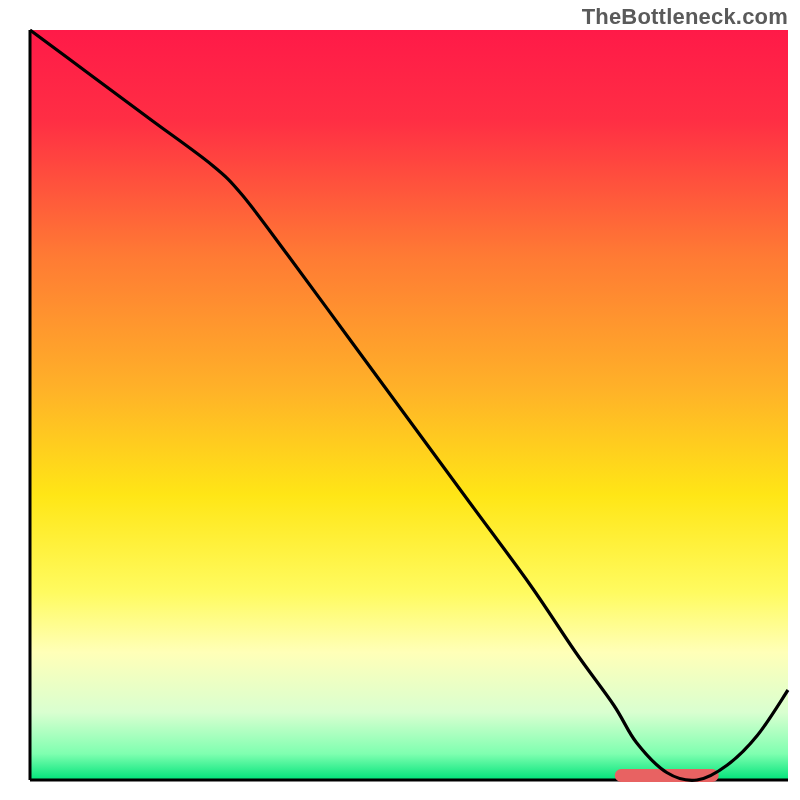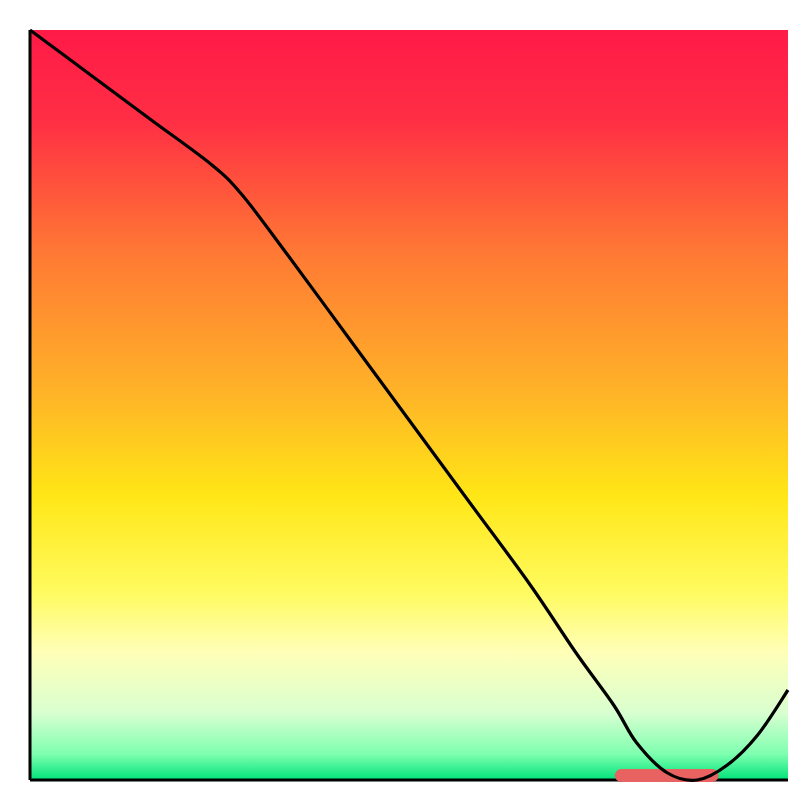--- a/index.html
+++ b/index.html
@@ -28,20 +28,21 @@
     position: absolute;
     left: 0;
     top: 0;
   }
 </style>
 </head>
 <body>
 
 <div class="stage">
 
+  <div class="watermark">TheBottleneck.com</div>
 
   <svg class="plot" width="800" height="800" viewBox="0 0 800 800">
     <defs>
       <linearGradient id="bg-grad" x1="0" y1="0" x2="0" y2="1">
       <stop offset="0.00%" stop-color="#ff1a48"></stop>
           <stop offset="12.00%" stop-color="#ff2e44"></stop>
           <stop offset="30.00%" stop-color="#ff7a34"></stop>
           <stop offset="48.00%" stop-color="#ffb228"></stop>
           <stop offset="62.00%" stop-color="#ffe616"></stop>
           <stop offset="75.00%" stop-color="#fffb60"></stop>

